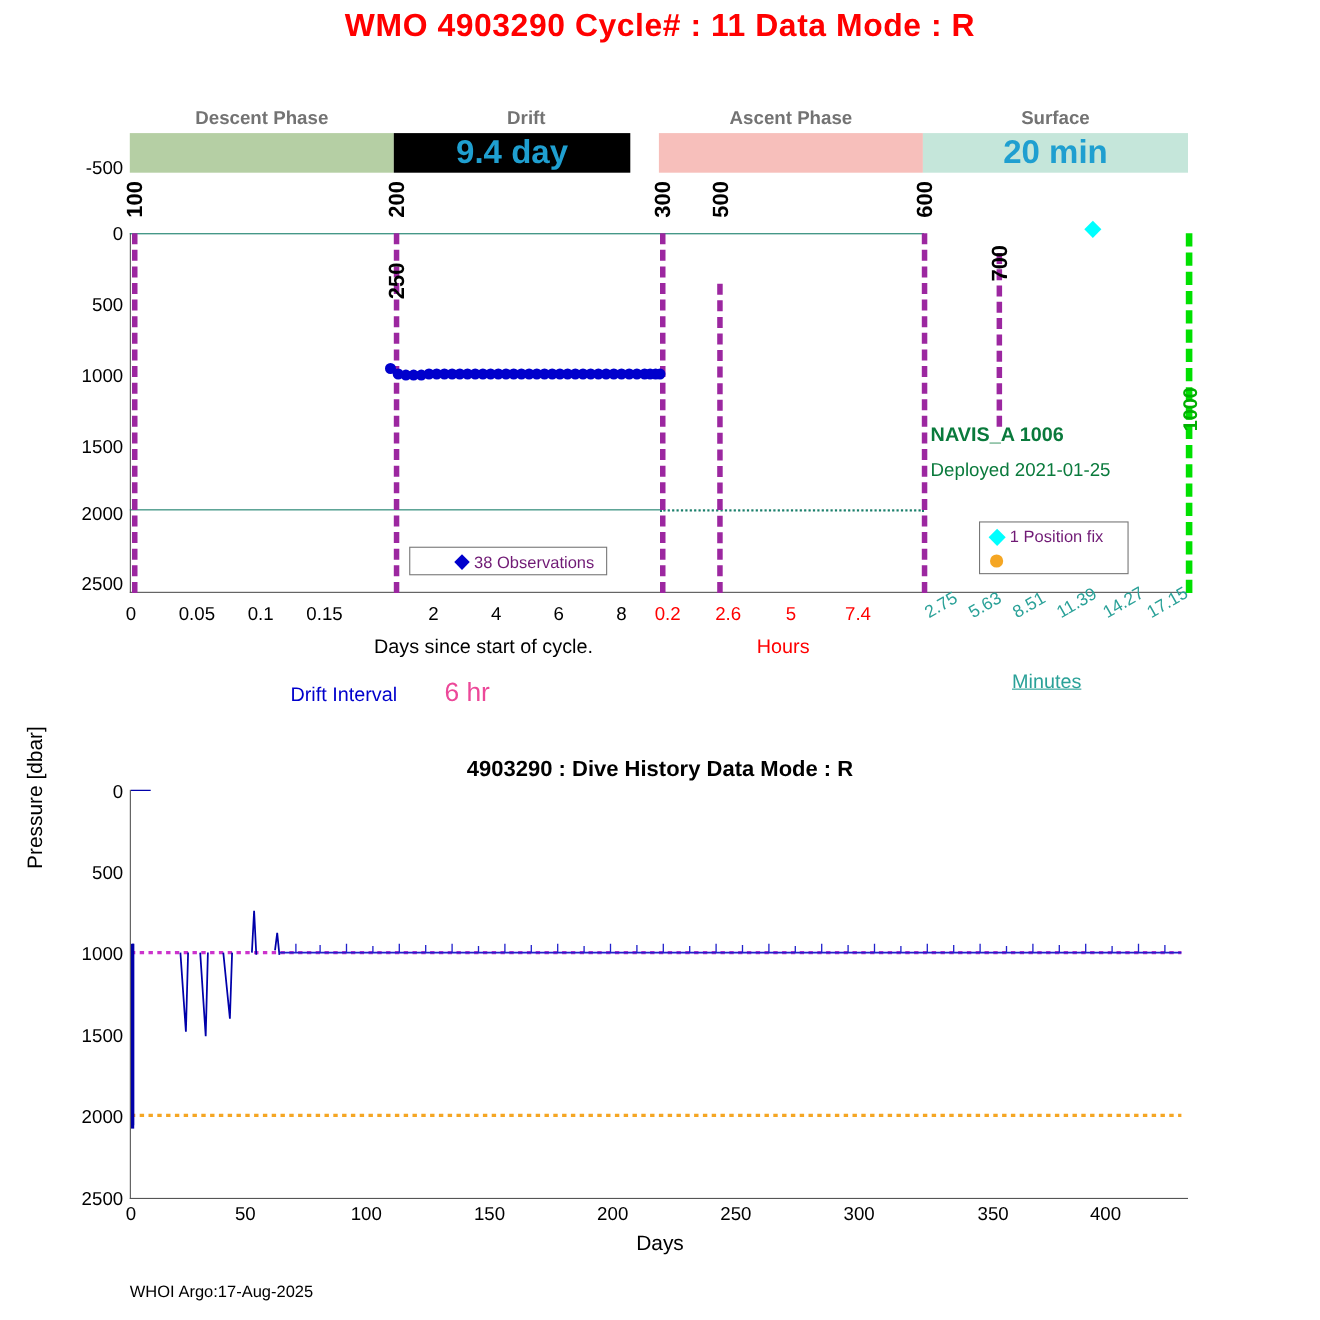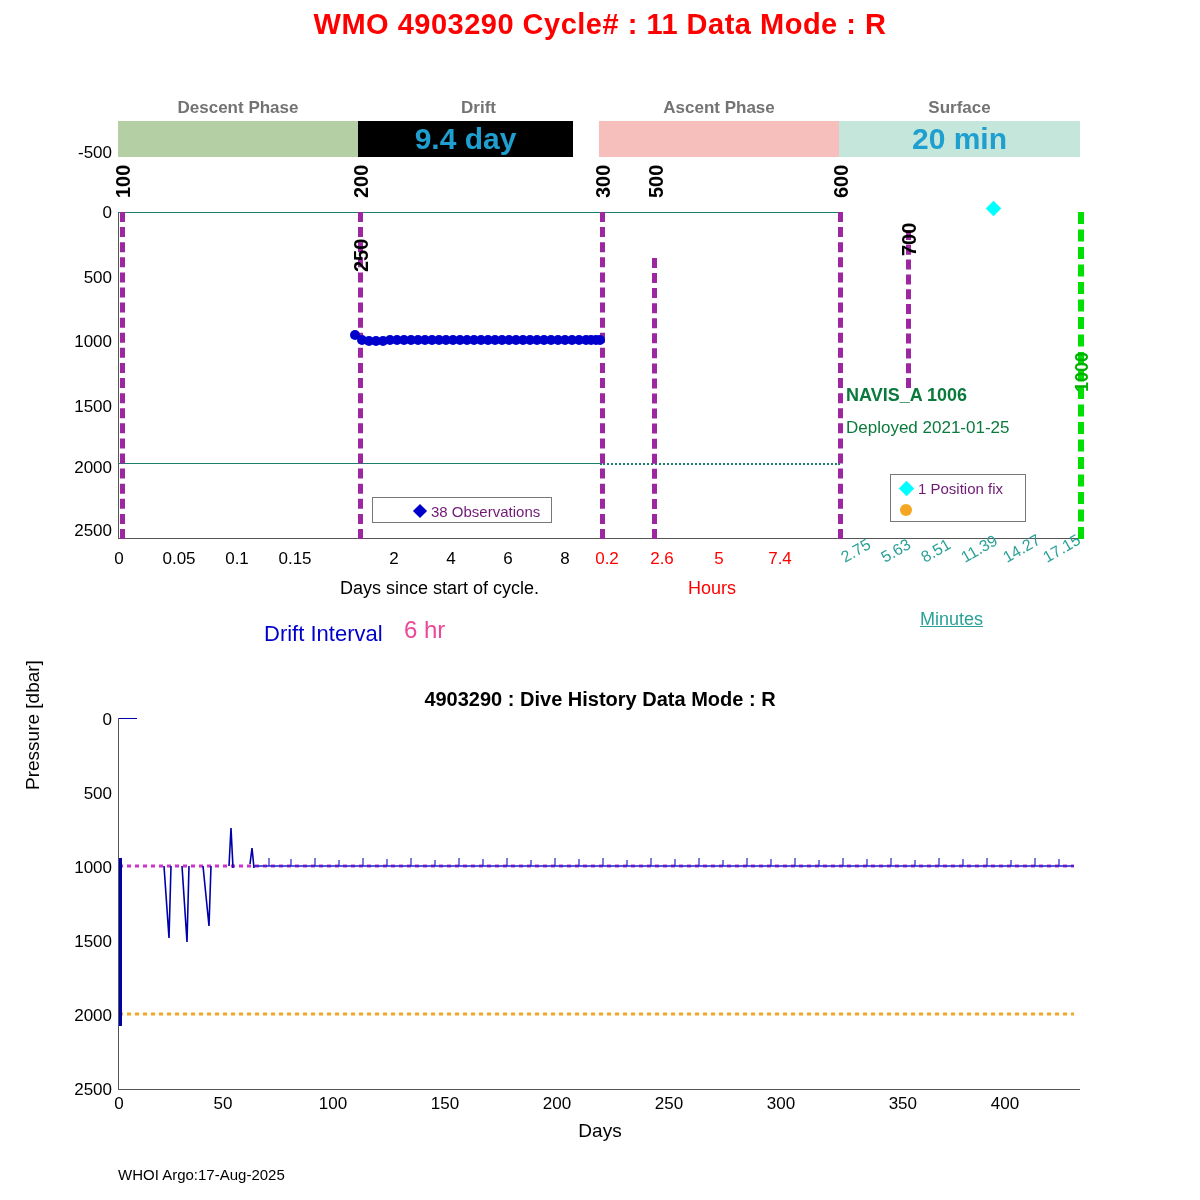--- a/index.html
+++ b/index.html
@@ -118,21 +118,21 @@
     width: 12px; height: 12px; border-radius: 50%;
     background: #f5a623; margin-left: 9px;
   }
 
   .float-name {
     font-size: 18px; font-weight: bold; color: #0a7a3c;
   }
   .float-deploy {
     font-size: 17px; color: #0a7a3c;
   }
-  .drift-interval-lbl { font-size: 22px; color: #0000cc; }
+  .drift-interval-lbl { font-size: 18px; color: #0000cc; }
   .drift-interval-val { font-size: 24px; color: #ec4899; }
 
   
   #bottom-title {
     top: 688px; left: 0; width: 1200px; text-align: center;
     font-size: 20px; font-weight: bold; color: #000;
   }
   #bottom-panel {
     left: 118px; top: 718px; width: 962px; height: 372px;
     border-left: 1.5px solid #555;

